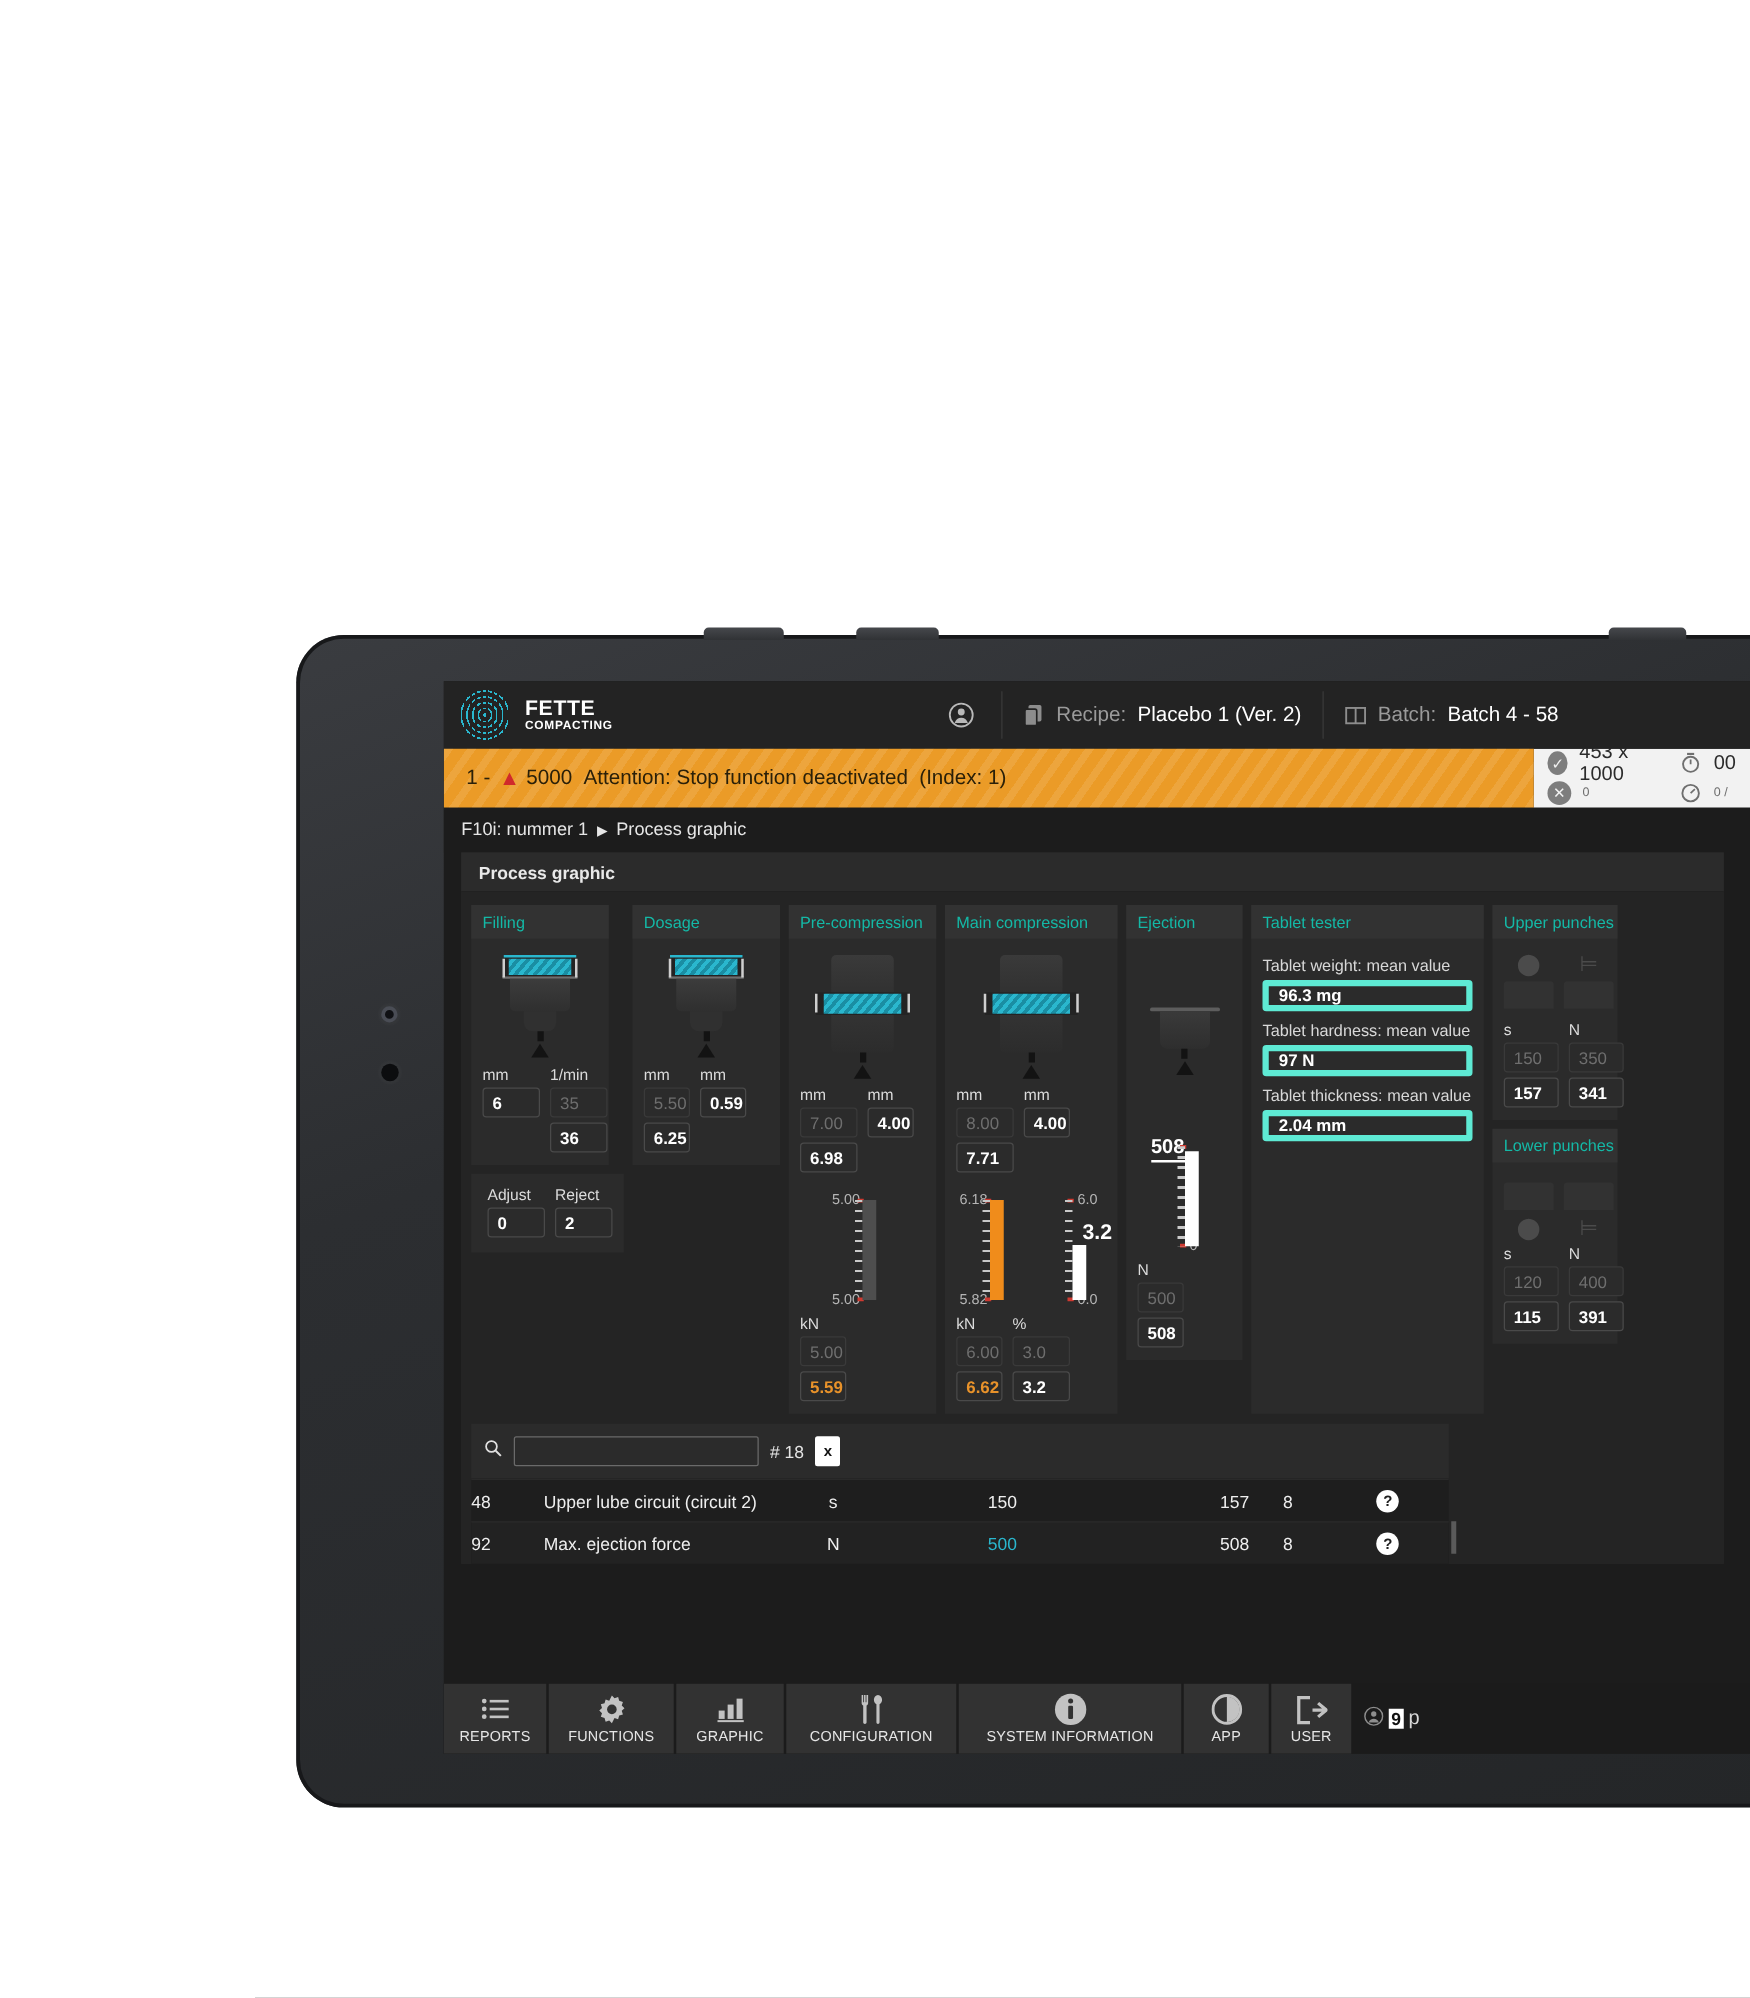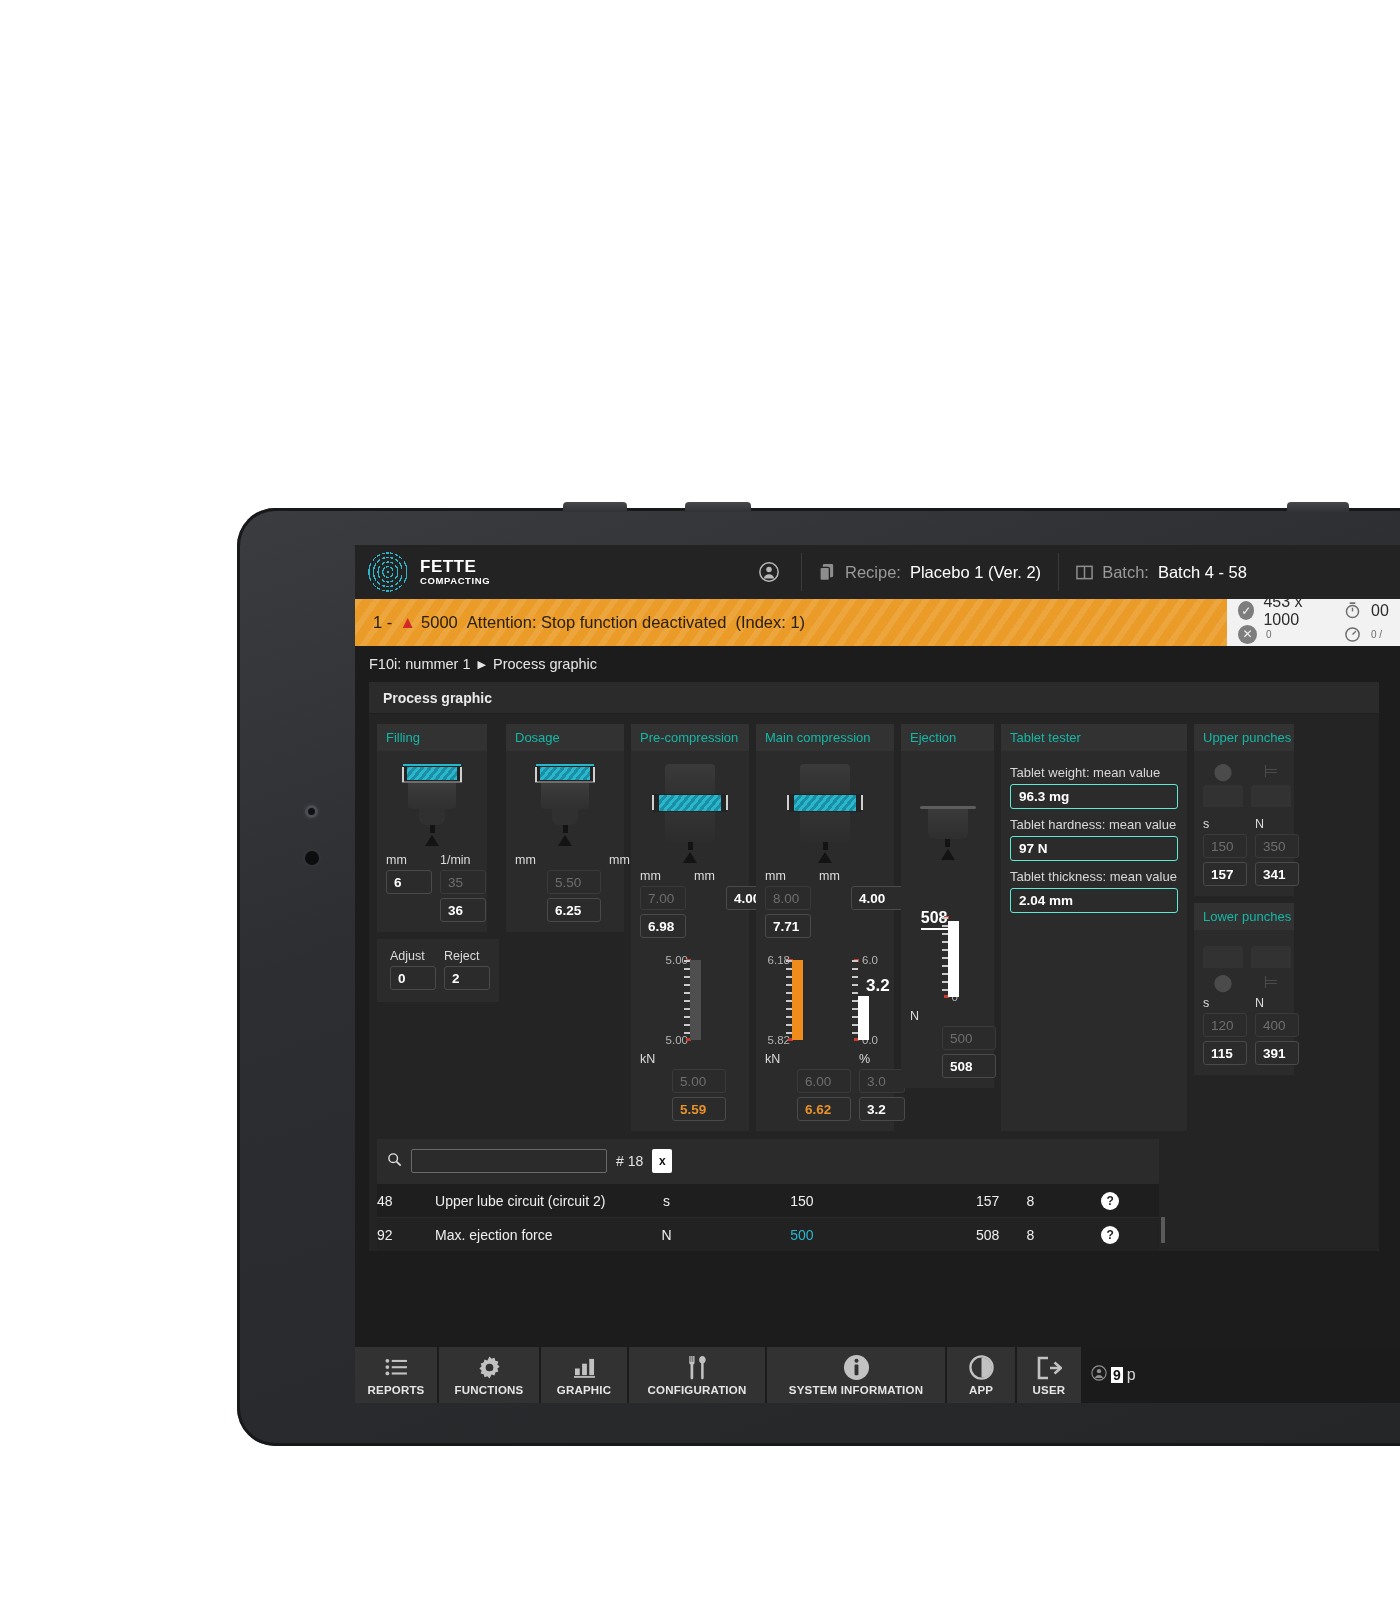--- a/index.html
+++ b/index.html
@@ -172,21 +172,21 @@
   .fld {
     height:24px; border:1px solid #4a4a4a; border-radius:3px;
     display:flex; align-items:center; padding:0 7px;
     color:#ffffff; font-size:13.5px; font-weight:bold; background:#2b2b2b;
   }
   .fld.muted { color:#6e6e6e; border-color:#3a3a3a; font-weight:normal; }
   .fld.orange { color:#e8922a; }
   .row2 { display:flex; gap:8px; }
   .col { display:flex; flex-direction:column; }
   .gap4 { margin-top:4px; }
-  .w46 { width:46px;} .w50{width:54px;margin-left:32px;} .w44{width:44px;}
+  .w46 { width:46px;} .w50{width:37px;} .w44{width:44px;}
 
   
   .gauges { display:flex; gap:14px; justify-content:center; margin-top:14px; height:96px; }
   .gauge { position:relative; width:52px; }
   .gauge .scale { position:absolute; left:26px; top:8px; width:11px; height:80px;
                   background:#4e4e4e; }
   .gauge .scale.fill-orange { background:#f08c1b; }
   .gauge .scale.fill-white  { background:#ffffff; }
   .gauge .ticks { position:absolute; left:20px; top:8px; width:6px; height:80px;
      background: repeating-linear-gradient(180deg, #c9c9c9 0 2px, transparent 2px 8px); }
@@ -196,21 +196,21 @@
   .gauge .lbl-top { top:2px; } .gauge .lbl-bot { bottom:2px; }
   .gauge .redtick { position:absolute; left:22px; width:5px; height:3px; background:#cf3a31; }
   .gauge .redtick.t { top:7px; } .gauge .redtick.b { bottom:7px; }
   .gauge.right-lbl .lbl-top, .gauge.right-lbl .lbl-bot { right:auto; left:30px; color:#b5b5b5; }
   .gauge .bigval { position:absolute; left:30px; top:30px; color:#fff; font-size:17px; font-weight:bold; }
   .gauge .bigval-l { position:absolute; right:26px; top:20px; color:#fff; font-size:16px; font-weight:bold;
                      border-bottom:2px solid #fff; padding-bottom:1px;}
 
   
   .tst-lab { color:#d8d8d8; font-size:13px; margin:8px 0 4px; }
-  .tst-fld { height:25px; border:1px solid #5eead4; border-radius:3px; display:flex; align-items:center;
+  .tst-fld { height:25px; border:5px solid #5eead4; border-radius:3px; display:flex; align-items:center;
              padding:0 8px; color:#fff; font-size:13.5px; font-weight:bold; }
 
   
   .punch-ico-row { display:flex; gap:8px; justify-content:flex-start; height:52px; align-items:flex-start; }
   .punch-ico { width:40px; }
   .punch-ico .glyph { height:28px; display:flex; align-items:center; justify-content:center;
                       color:#4b4b4b; font-size:17px; }
   .punch-ico .block { width:40px;height:22px;background:#323232;border-radius:3px 3px 0 0; }
   .punch-ico .block.b2 { border-radius:0 0 3px 3px; }
 
@@ -237,21 +237,21 @@
               font-size:12px;font-weight:bold;display:flex;align-items:center;justify-content:center;}
 
   .vscroll { position:absolute; right:-6px; top:0; width:4px; height:26px; background:#5a5a5a; }
 
   
   .navbar { position:absolute; left:0; bottom:0; width:1082px; height:56px;
             background:#1b1b1b; display:flex; align-items:stretch; }
   .nav-item { display:flex; flex-direction:column; align-items:center; justify-content:center;
               gap:3px; background:#323232; margin-right:2px; padding:0 10px; }
   .nav-item .glyph { color:#c2c2c2; display:flex; align-items:center; justify-content:center; height:26px;}
-  .nav-item .lbl { color:#e6e6e6; font-size:11.5px; font-weight:bold; letter-spacing:.2px; }
+  .nav-item .lbl { color:#e6e6e6; font-size:11.5px; font-weight:normal; letter-spacing:.2px; }
   .nav-user { display:flex; align-items:center; gap:4px; padding:0 8px; color:#d8d8d8; }
   .badge { background:#fff; color:#111; font-weight:bold; font-size:14px; padding:0 2px; }
 </style>
 </head>
 <body>
 
 <div id="root">
 
   <div class="device">
     <div class="device-outline"></div>

